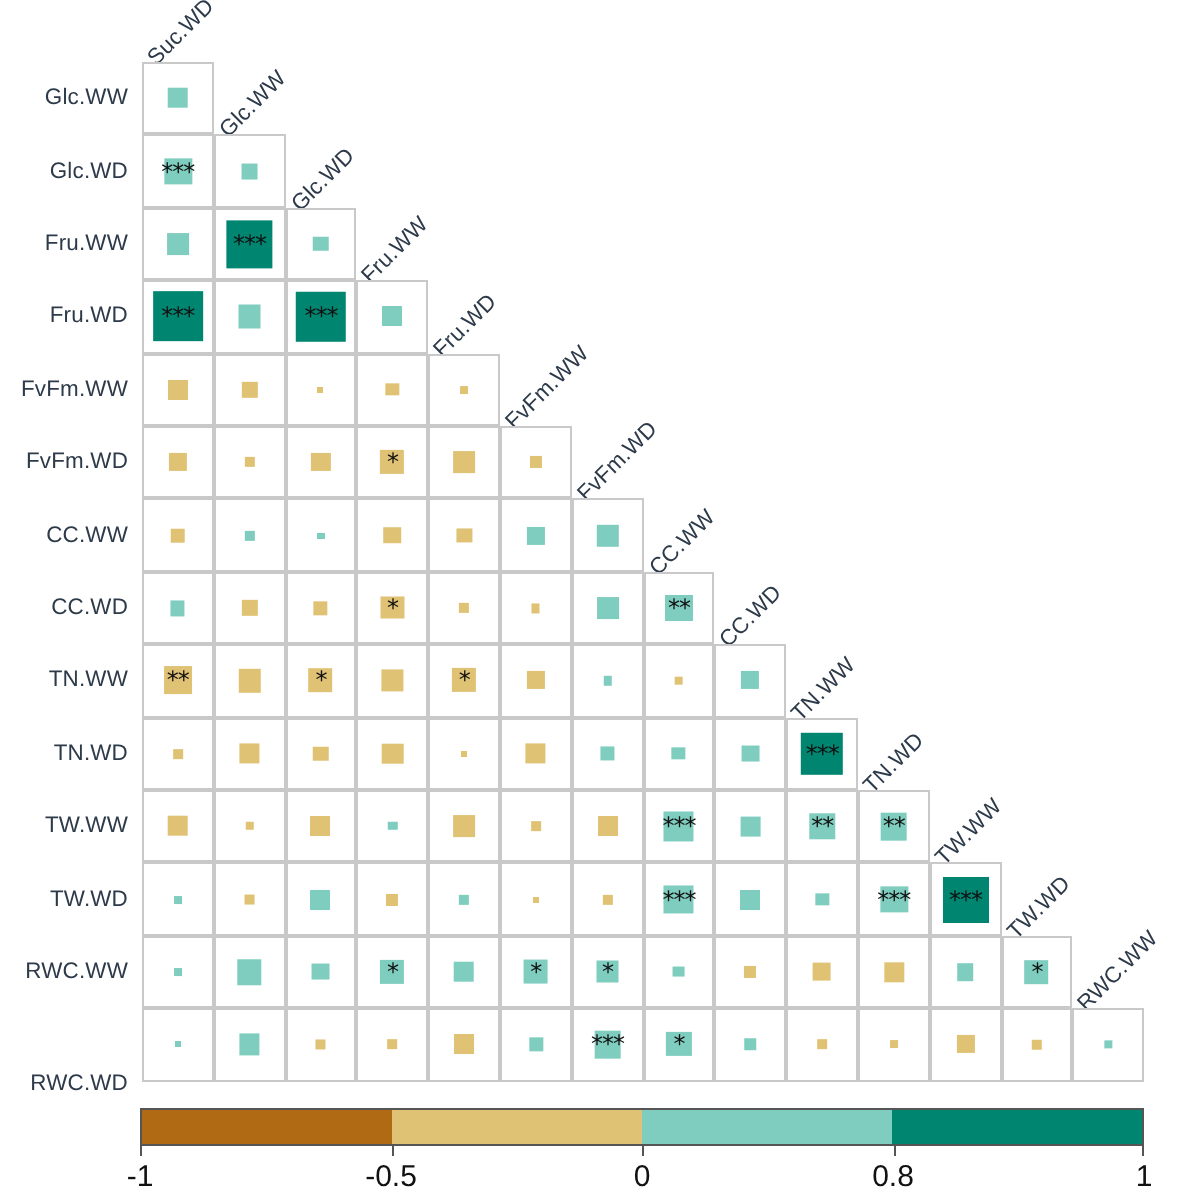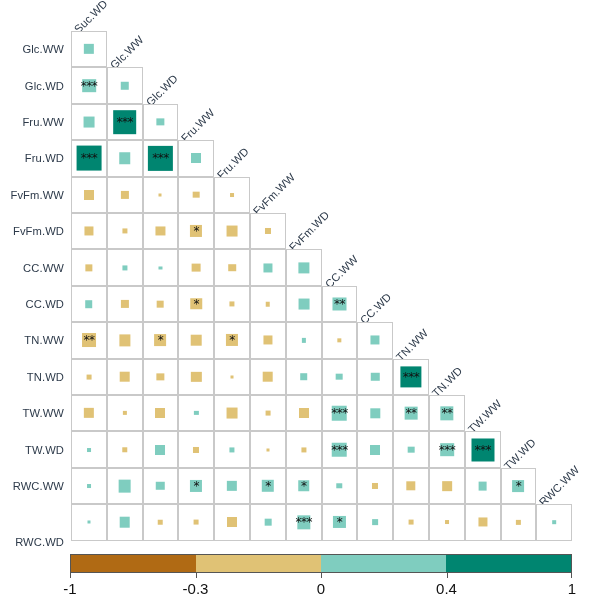--- a/index.html
+++ b/index.html
@@ -406,21 +406,21 @@
     <div class="legend-wrap" style="left: 0px; top: 0px; width: 600px; height: 45px;">
       <div class="legend-bar" style="left: 70px; top: 554px; width: 502px; height: 19px;">
         <div class="legend-seg" style="background: rgb(176, 106, 20); width: 25%;"></div>
         <div class="legend-seg" style="background: rgb(224, 194, 117); width: 25%;"></div>
         <div class="legend-seg" style="background: rgb(127, 205, 191); width: 25%;"></div>
         <div class="legend-seg" style="background: rgb(0, 133, 112); width: 25%;"></div>
       </div>
       <div class="legend-tick" style="left: 70px; top: 573px; height: 5px;"></div>
       <div class="legend-lab" style="left: 70px; top: 580px;">-1</div>
       <div class="legend-tick" style="left: 195.5px; top: 573px; height: 5px;"></div>
-      <div class="legend-lab" style="left: 195.5px; top: 580px;">-0.3</div>
+      <div class="legend-lab" style="left: 195.5px; top: 580px;">-0.5</div>
       <div class="legend-tick" style="left: 321px; top: 573px; height: 5px;"></div>
       <div class="legend-lab" style="left: 321px; top: 580px;">0</div>
       <div class="legend-tick" style="left: 446.5px; top: 573px; height: 5px;"></div>
-      <div class="legend-lab" style="left: 446.5px; top: 580px;">0.4</div>
+      <div class="legend-lab" style="left: 446.5px; top: 580px;">0.8</div>
       <div class="legend-tick" style="left: 571px; top: 573px; height: 5px;"></div>
       <div class="legend-lab" style="left: 572px; top: 580px;">1</div>
     </div>
   </div>
 
 </body></html>

